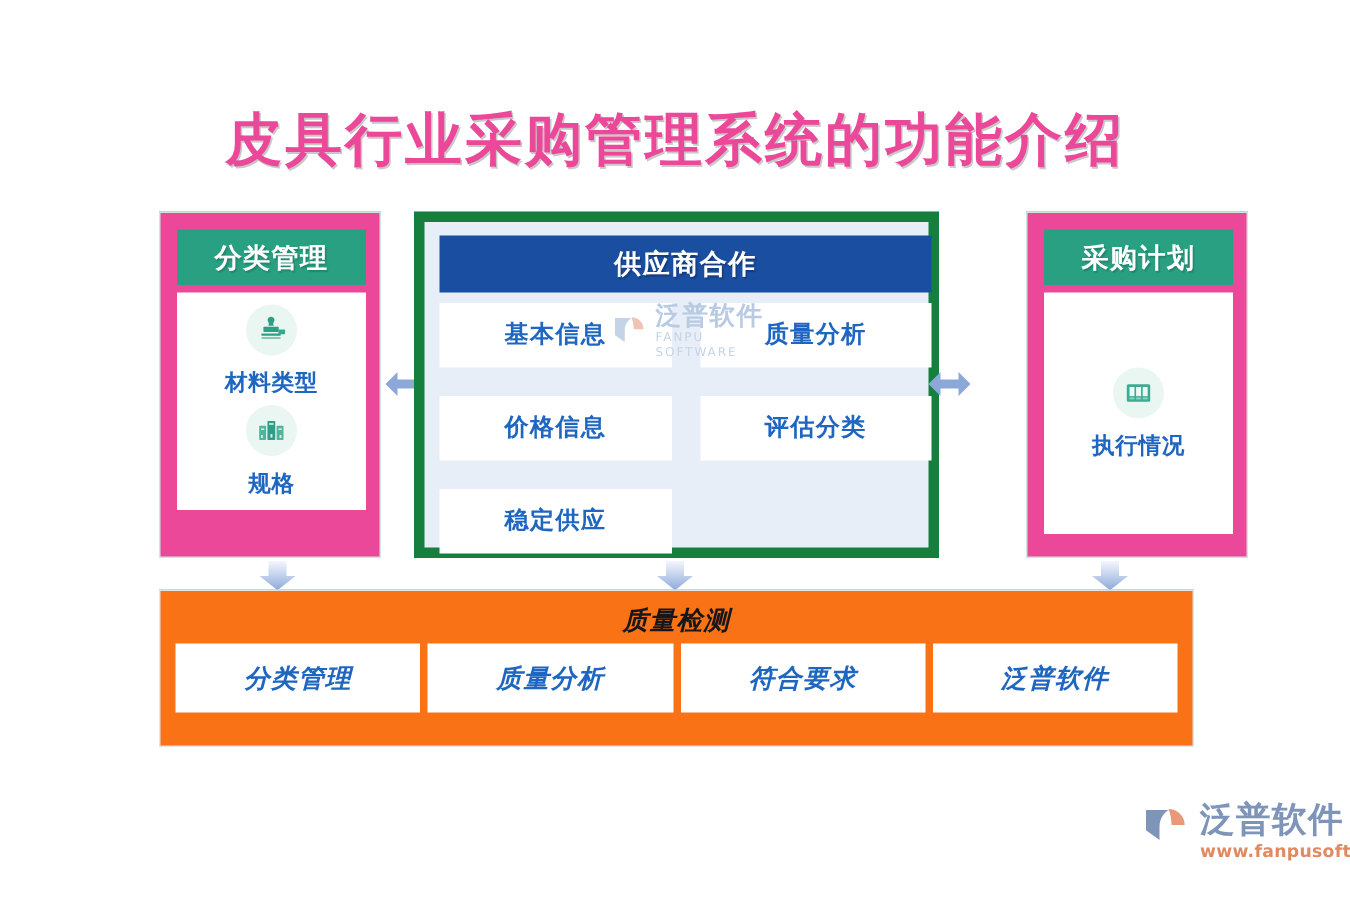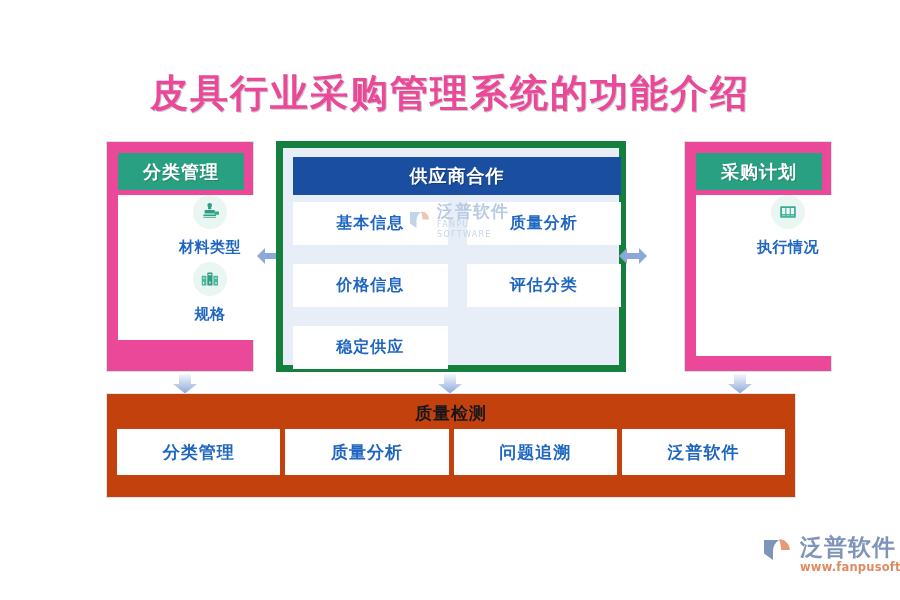--- a/index.html
+++ b/index.html
@@ -77,22 +77,21 @@
   }
 
   .side-cell {
     position: absolute;
     left: 11px;
     width: 126px;
     background: #ffffff;
     display: flex;
     flex-direction: column;
     align-items: center;
-    justify-content: flex-start;
-    padding-left: 29px;
+    justify-content: center;
   }
   #cell-material-type { top: 53px;  height: 78px; }
   #cell-spec          { top: 120px; height: 78px; }
   #cell-execution     { top: 53px;  height: 161px; }
 
   .icon-circle {
     width: 34px;
     height: 34px;
     border-radius: 50%;
     background: #eaf6f1;
@@ -179,23 +178,24 @@
   #v-arrow-2 { left: 437px; top: 374px; }
   #v-arrow-3 { left: 727px; top: 374px; }
 
   
   #panel-bottom {
     position: absolute;
     left: 106px;
     top: 393px;
     width: 690px;
     height: 105px;
-    background: #c2410c;
+    background: #f97316;
     border: 1px solid #dfe3ea;
     box-sizing: border-box;
+    font-style: italic;
   }
   #bottom-title {
     position: absolute;
     left: 0;
     top: 8px;
     width: 688px;
     text-align: center;
     font-size: 17px;
     font-weight: bold;
     color: #17171a;
@@ -392,21 +392,21 @@
       </defs>
       <path d="M7 0 L19 0 L19 10 L25 10 L13 19.5 L1 10 L7 10 Z" fill="url(#gDown3)"></path>
     </svg>
   </div>
 
   <div id="panel-bottom">
     <div id="bottom-title">质量检测</div>
     <div id="bottom-grid">
       <div class="bottom-cell">分类管理</div>
       <div class="bottom-cell">质量分析</div>
-      <div class="bottom-cell">问题追溯</div>
+      <div class="bottom-cell">符合要求</div>
       <div class="bottom-cell">泛普软件</div>
     </div>
   </div>
 
   <div id="watermark">
     <span>
       <svg width="26" height="24" viewBox="0 0 26 24">
         <path d="M2 5 L13 5 C10 7 8.5 10 8.5 13.5 L8.5 21 L2 16.5 Z" fill="#c3d3e8"></path>
         <path d="M13 4.5 C17.5 4.5 21 8 21 12.5 L14.5 12.5 C14.5 9.8 13.9 7 13 4.5 Z" fill="#f0c4b2"></path>
       </svg>

